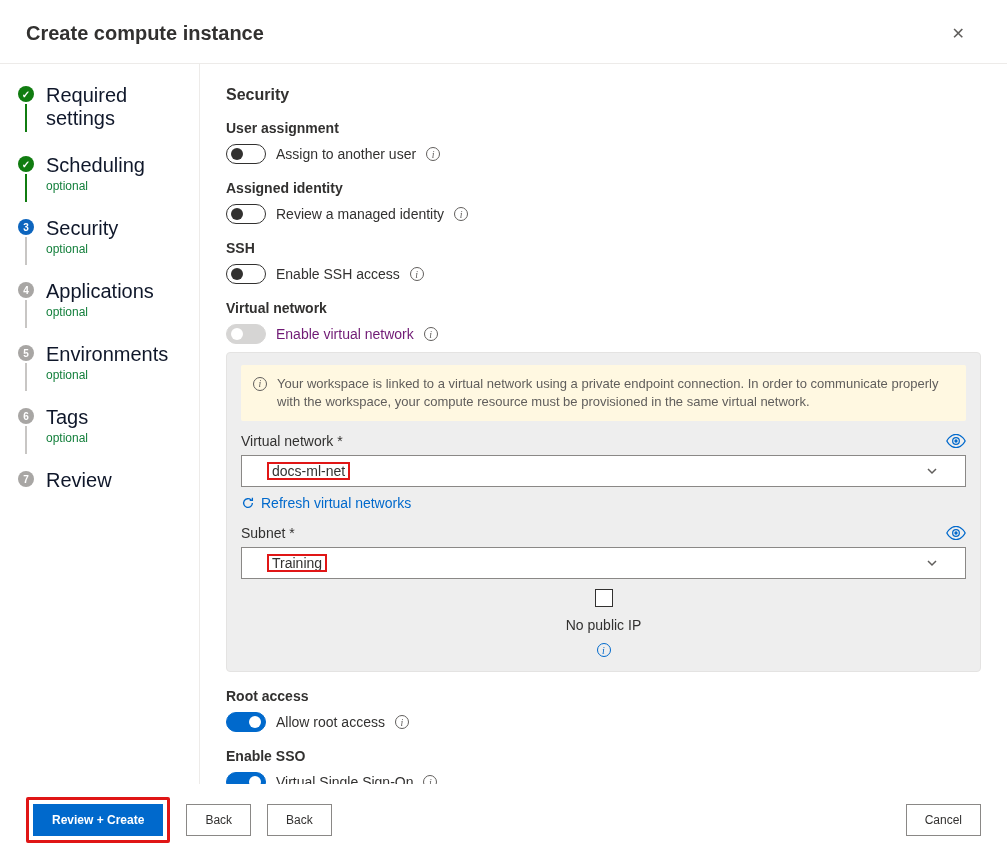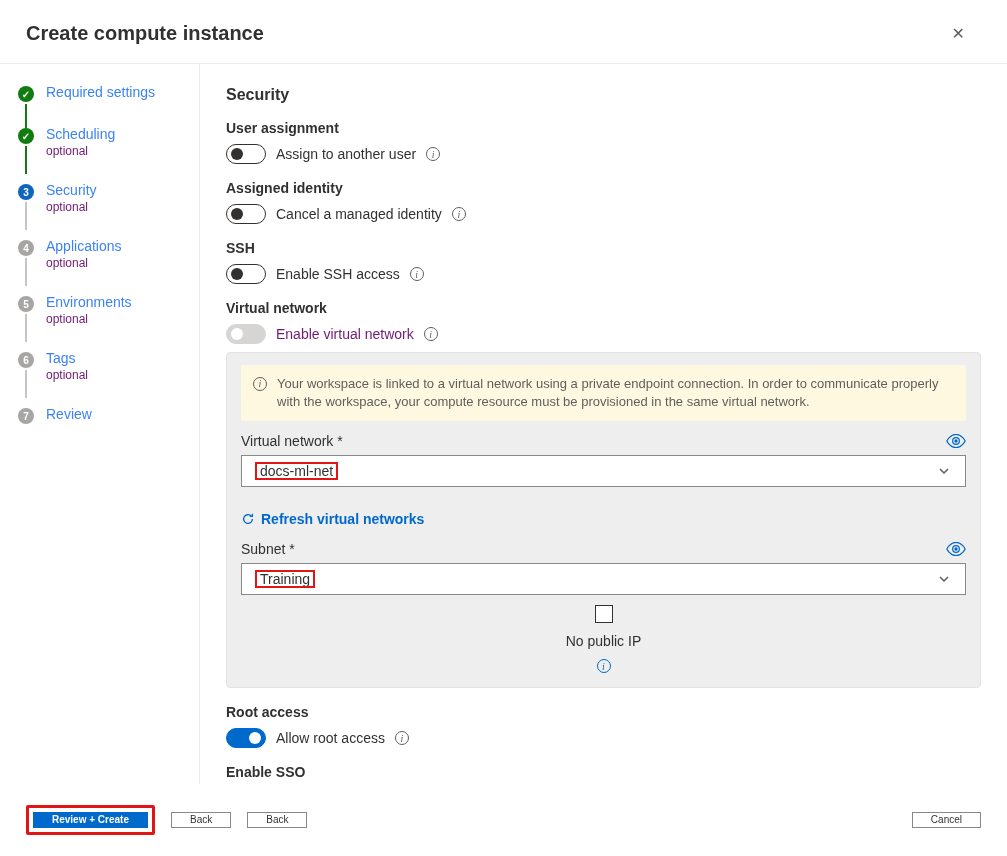--- a/index.html
+++ b/index.html
@@ -47,22 +47,22 @@
     font-size: 10px; font-weight: 600;
     margin-right: 12px;
     flex-shrink: 0;
     margin-top: 2px;
     z-index: 2;
   }
   .sb-done { background: #107c10; color: #fff; }
   .sb-cur { background: #0d65be; color: #fff; }
   .sb-todo { background: #a8a6a4; color: #fff; }
   .sb-text { display: flex; flex-direction: column; }
-  .sb-label { color: #3b82f6; font-size: 14px; cursor: pointer; }
-  .sb-sub { color: #701a75; font-size: 12px; margin-top: 2px; }
+  .sb-label { color: #0f172a; font-size: 20px; cursor: pointer; }
+  .sb-sub { color: #15803d; font-size: 12px; margin-top: 2px; }
   .sb-connector {
     position: absolute;
     left: 7px;
     top: 20px;
     width: 2px;
     height: 28px;
     background: #c8c6c4;
   }
   .sb-connector.green { background: #107c10; }
 
@@ -131,52 +131,52 @@
   .eye {
     width: 20px; height: 14px;
     display: inline-block;
   }
   .select-bx {
     background: #fff;
     border: 1px solid #8a8886;
     height: 32px;
     display: flex;
     align-items: center;
-    padding: 0 15px;
+    padding: 0 27px;
     justify-content: space-between;
     cursor: pointer;
   }
   .hl-red { outline: 2px solid #e01616; outline-offset: -1px; display:inline-block; margin: -1px 0 0 -1px; padding: 0 4px; }
   .sel-wrap { display:flex; align-items:center; }
   .chev {
     width: 12px; height: 12px;
   }
-  .link { color: #0069cc; cursor: pointer; display: inline-flex; align-items: center; gap: 6px; font-size: 14px; margin-top: 24px; font-weight: bold; }
+  .link { color: #0069cc; cursor: pointer; display: inline-flex; align-items: center; gap: 6px; font-size: 14px; margin-top: 8px; }
   .chk-row { display:flex; align-items:center; gap: 10px; margin-top: 10px; flex-direction: column; }
   .chk {
     width: 18px; height: 18px;
     border: 1px solid #323130;
     background: #fff;
     cursor: pointer;
   }
 
   .footer {
     height: 70px;
     padding: 14px 26px;
     display: flex;
     align-items: center;
     justify-content: space-between;
     border-top: 1px solid #fff;
   }
   .btn {
-    height: 16px;
+    height: 32px;
     padding: 0 18px;
     cursor: pointer;
     font-family: inherit;
-    font-size: 10px;
+    font-size: 12px;
     border: 1px solid #8a8886;
     background: #fff;
     color: #323130;
   }
   .btn.primary {
     background: #0069cc;
     color: #fff;
     border-color: #0069cc;
     font-weight: 600;
   }
@@ -265,21 +265,21 @@
         </div>
       <span class="toggle-label">Assign to another user</span>
       <span class="info-ic">i</span>
     </div>
 
     <div class="group-label">Assigned identity</div>
     <div class="toggle-row">
       <div class="toggle">
           <div class="knob"></div>
         </div>
-      <span class="toggle-label">Cancel a managed identity</span>
+      <span class="toggle-label">Review a managed identity</span>
       <span class="info-ic">i</span>
     </div>
 
     <div class="group-label">SSH</div>
     <div class="toggle-row">
       <div class="toggle">
           <div class="knob"></div>
         </div>
       <span class="toggle-label">Enable SSH access</span>
       <span class="info-ic">i</span>

